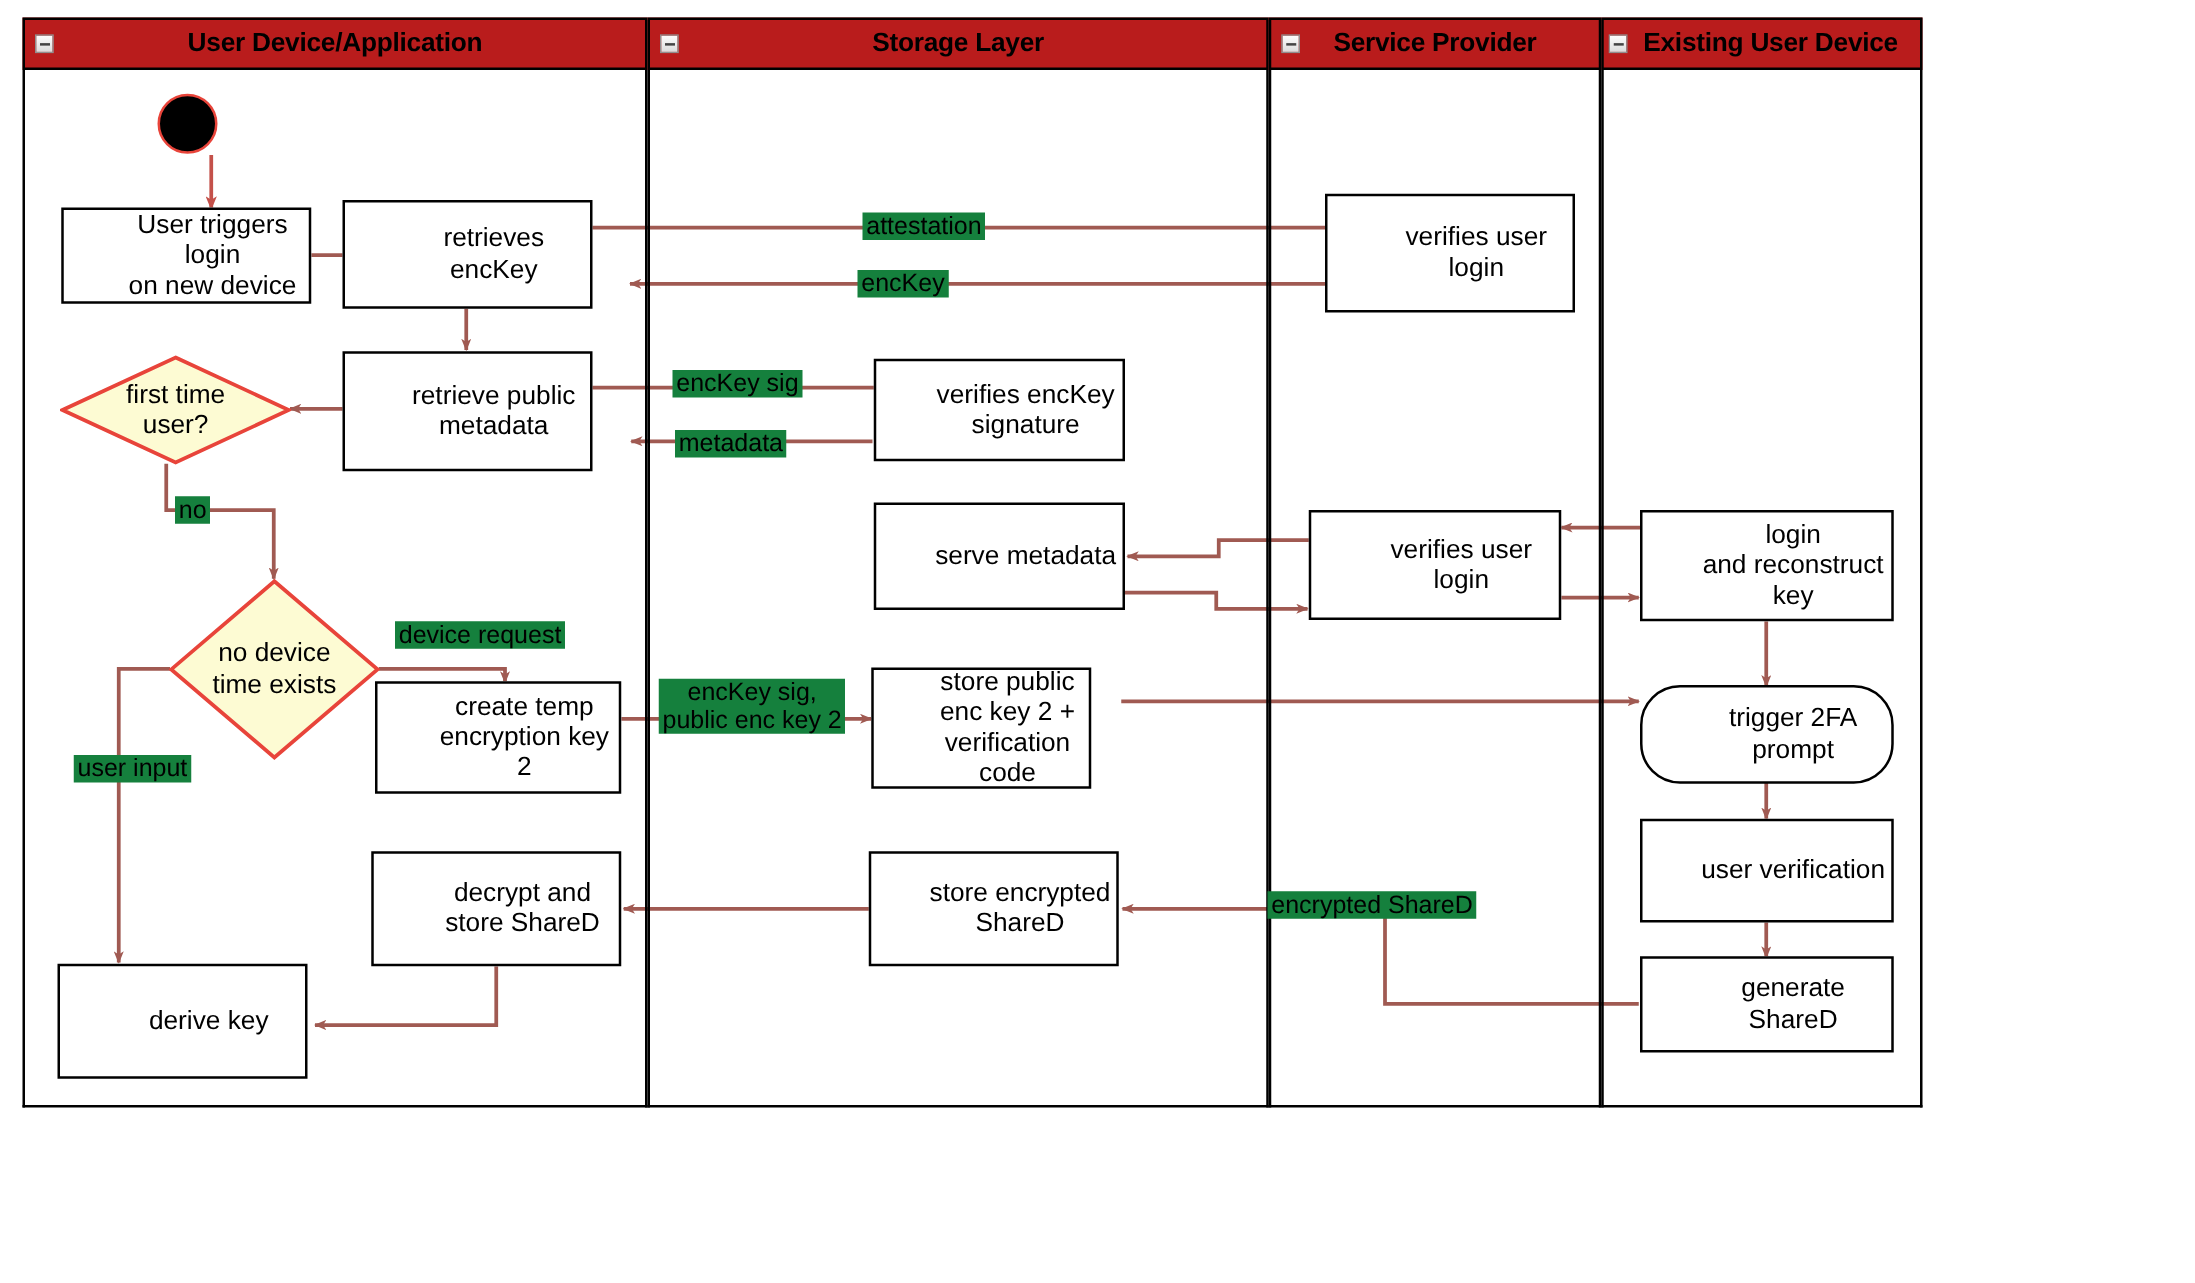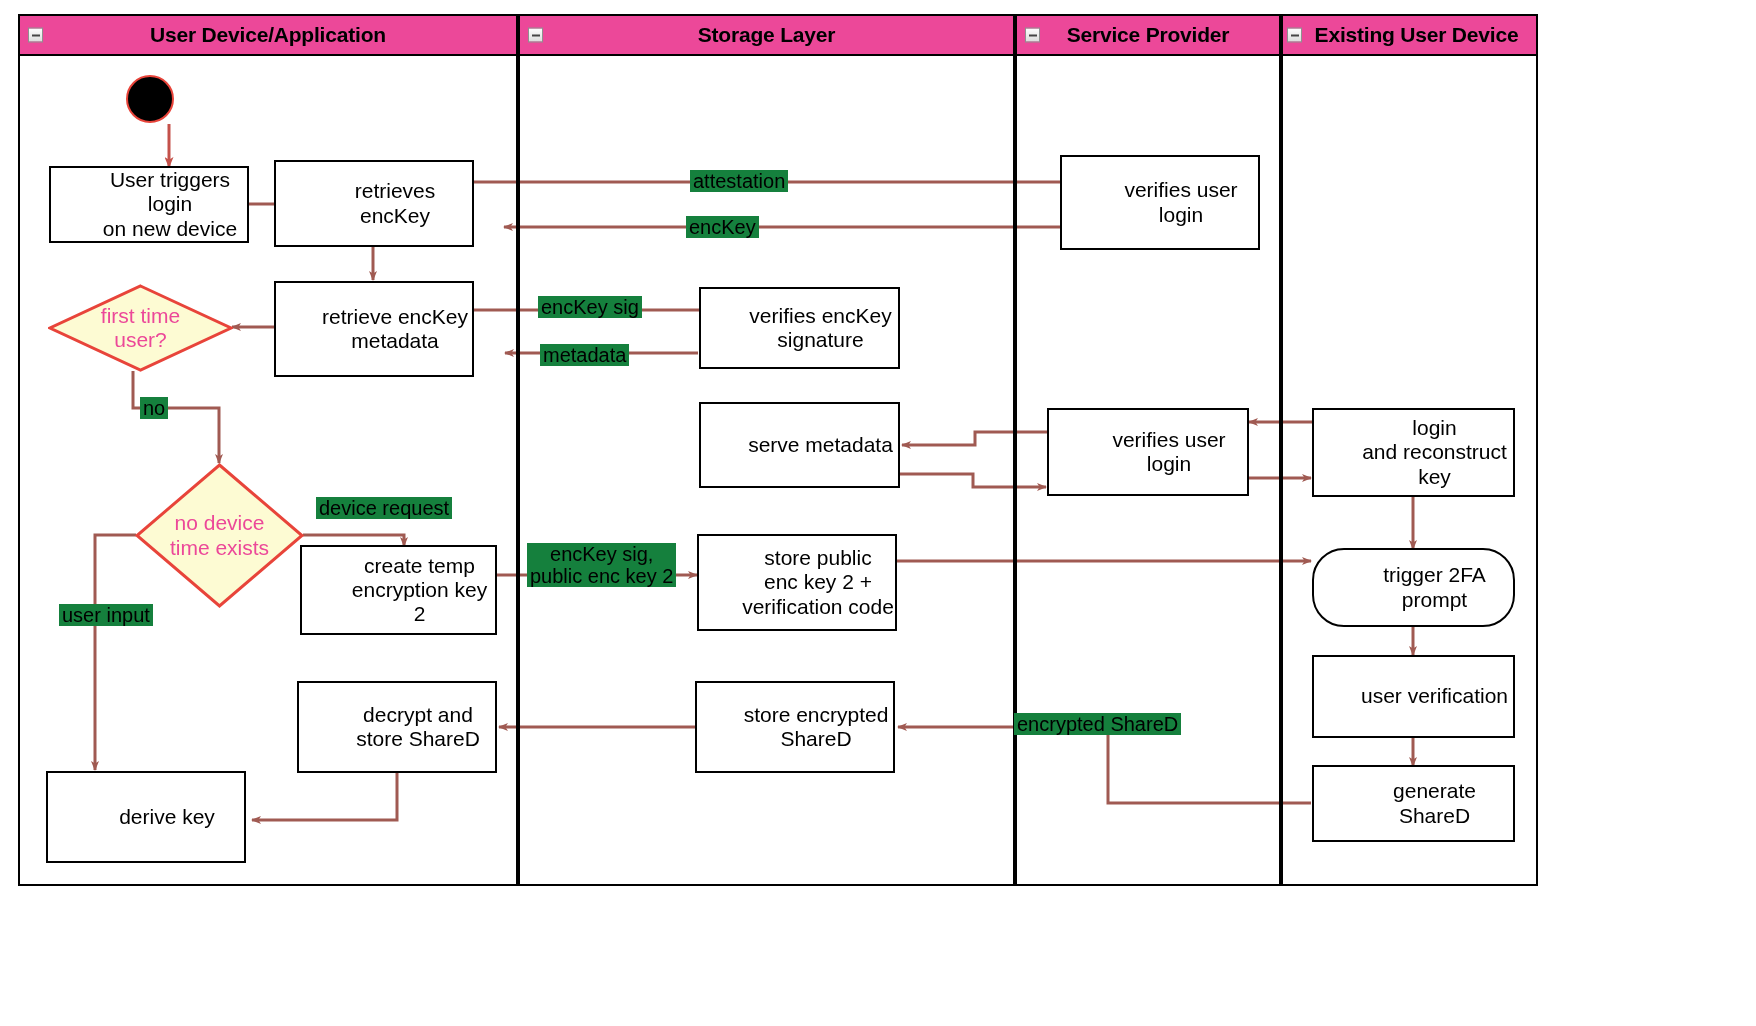--- a/index.html
+++ b/index.html
@@ -19,21 +19,21 @@
     position: absolute;
     left: 0; top: 0;
     width: 1756px;
     height: 1026px;
   }
   .lane-header {
     position: absolute;
     box-sizing: border-box;
     border: 2px solid #000;
     border-bottom: 2px solid #000;
-    background: #ec4899;
+    background: #b91c1c;
     display: flex;
     align-items: center;
     justify-content: center;
     font-weight: bold;
     font-size: 21px;
     color: #000;
     letter-spacing: -0.2px;
   }
   .lane-body {
     position: absolute;
@@ -93,21 +93,21 @@
     left: 0; top: 0;
     width: 100%;
     height: 100%;
   }
   .decision-label {
     position: relative;
     z-index: 2;
     text-align: center;
     font-size: 21px;
     line-height: 1.15;
-    color: #ec4899;
+    color: #000000;
     white-space: pre-line;
   }
   .start-node {
     position: absolute;
     border-radius: 50%;
     background: #000000;
     border: 2px solid #e8443a;
     box-sizing: border-box;
   }
   
@@ -212,21 +212,21 @@
   <div class="lane-body" style="left:1281px; top:56px; width:257px; height:830px;"></div>
 
   <div class="start-node" style="left:126px; top:75px; width:48px; height:48px;"></div>
 
   <div class="node action" style="left:49px; top:166px; width:200px; height:77px;">User triggers login
 on new device</div>
 
   <div class="node action" style="left:274px; top:160px; width:200px; height:87px;">retrieves
 encKey</div>
 
-  <div class="node action" style="left:274px; top:281px; width:200px; height:96px;">retrieve encKey
+  <div class="node action" style="left:274px; top:281px; width:200px; height:96px;">retrieve public
 metadata</div>
 
   <div class="decision-wrap" style="left:48px; top:284px; width:185px; height:88px;">
     <svg class="decision-shape" viewBox="0 0 185 88" preserveAspectRatio="none">
       <polygon points="92.5,2 183,44 92.5,86 2,44" fill="#fdfbd3" stroke="#e8443a" stroke-width="3"></polygon>
     </svg>
     <span class="decision-label">first time
 user?</span>
   </div>
 
@@ -244,21 +244,21 @@
   <div class="node action" style="left:297px; top:681px; width:200px; height:92px;">decrypt and
 store ShareD</div>
 
   <div class="node action" style="left:46px; top:771px; width:200px; height:92px;">derive key</div>
 
   <div class="node action" style="left:699px; top:287px; width:201px; height:82px;">verifies encKey
 signature</div>
 
   <div class="node action" style="left:699px; top:402px; width:201px; height:86px;">serve metadata</div>
 
-  <div class="node action" style="left:697px; top:534px; width:200px; height:97px;">store public
+  <div class="node action" style="left:697px; top:534px; width:176px; height:97px;">store public
 enc key 2 +
 verification code</div>
 
   <div class="node action" style="left:695px; top:681px; width:200px; height:92px;">store encrypted
 ShareD</div>
 
   <div class="node action" style="left:1060px; top:155px; width:200px; height:95px;">verifies user login</div>
 
   <div class="node action" style="left:1047px; top:408px; width:202px; height:88px;">verifies user login</div>
 

